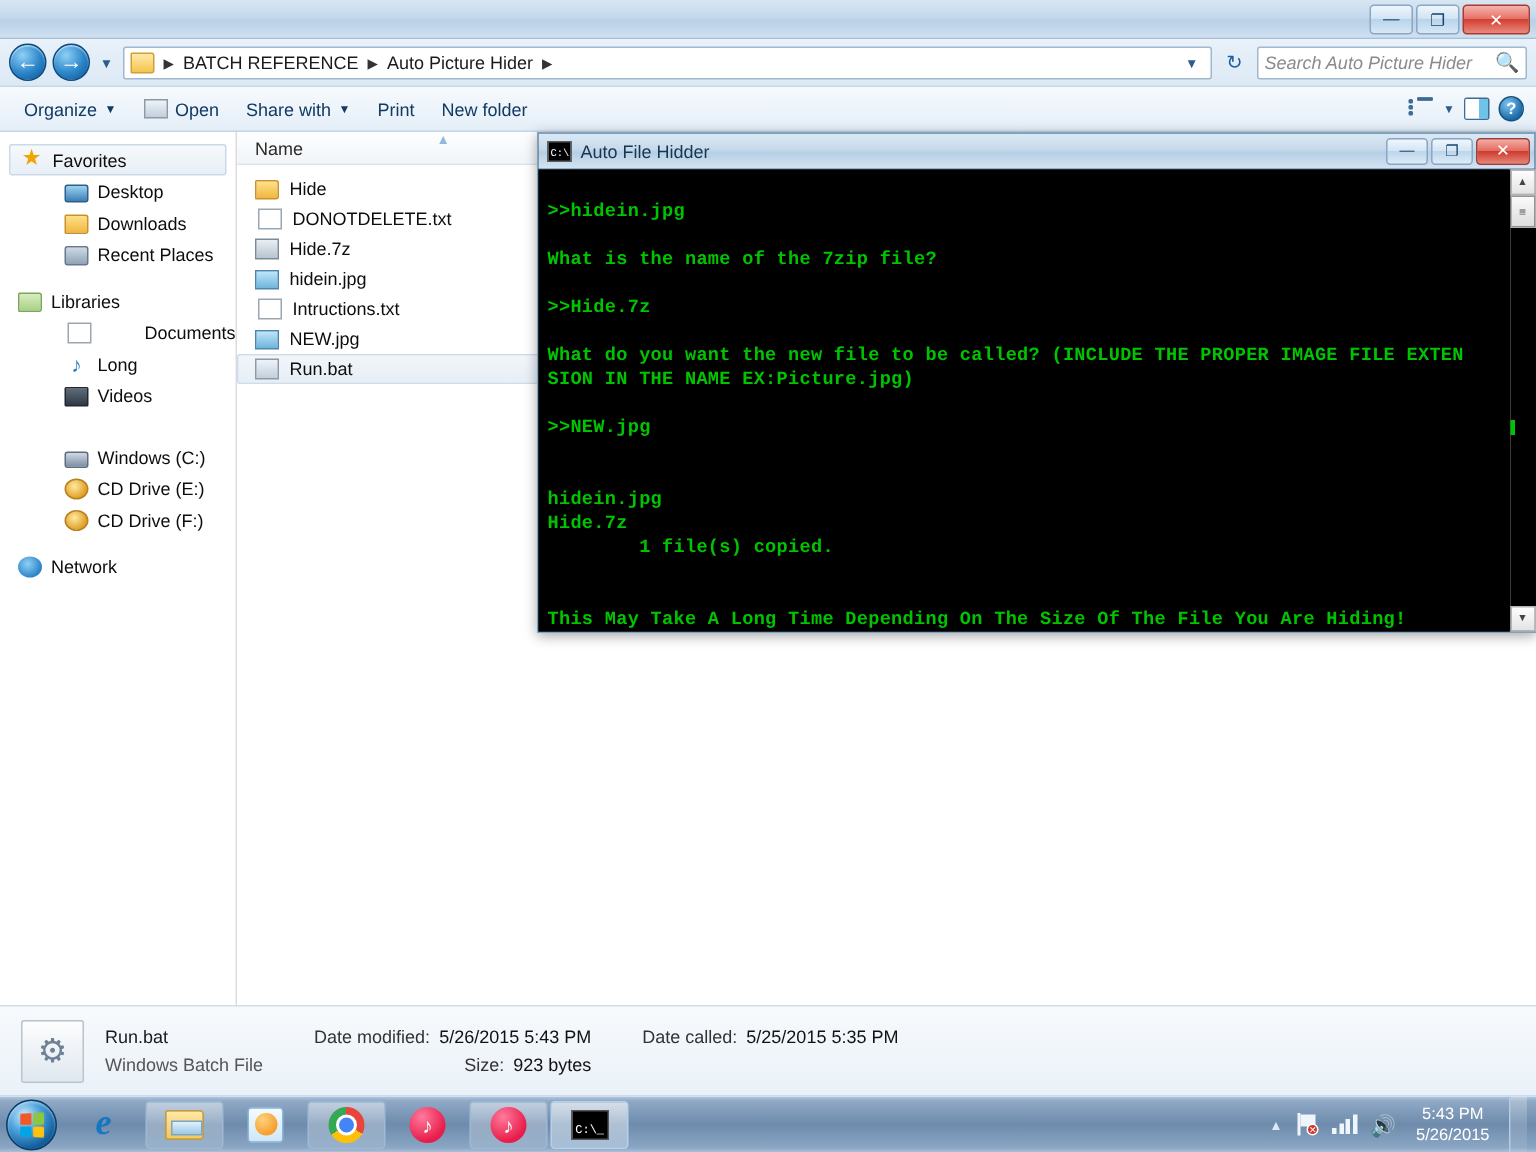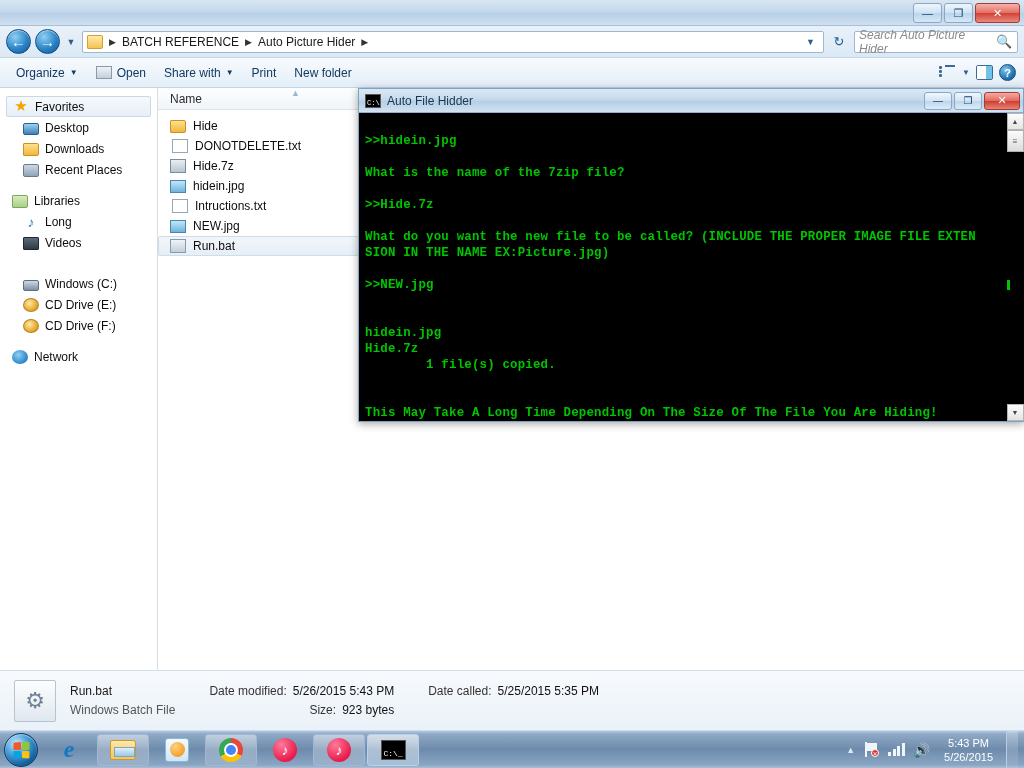--- a/index.html
+++ b/index.html
@@ -69,21 +69,21 @@
     border: 1px solid #d1a037; border-radius: 1px 2px 2px 1px;
   }
   .crumb { padding: 2px 3px; white-space: nowrap; }
   .crumb-sep { color: #333; font-size: 9px; padding: 0 1px; }
   .addr-caret { margin-left: auto; color: #2d5d8e; font-size: 9px; padding: 0 6px; }
   .refresh-btn {
     width: 22px; height: 22px; display: flex; align-items: center; justify-content: center;
     color: #1b5e9e; font-size: 13px;
   }
   .search-box {
-    width: 164px; height: 22px; background: #fff;
+    width: 180px; height: 22px; background: #fff;
     border: 1px solid #a0b8cf; border-radius: 2px;
     display: flex; align-items: center; padding: 0 4px;
     font-size: 12px; font-style: italic; color: #8a8a8a;
   }
   .search-box .mag { margin-left: auto; font-style: normal; color: #2f6fad; font-size: 13px; }
 
   
   .cmd-row {
     height: 30px; display: flex; align-items: center; gap: 2px; padding: 0 8px;
     background: linear-gradient(to bottom, #f6fafd, #e4eef8);
@@ -115,21 +115,21 @@
   
   .body-row { flex: 1; display: flex; min-height: 0; background: #fff; }
   .navpane {
     width: 158px; background: #fff; border-right: 1px solid #d9dde1;
     padding: 8px 0 0 0; font-size: 12px; color: #0d0d0d; overflow: hidden;
   }
   .nav-item {
     height: 21px; display: flex; align-items: center; gap: 6px; padding-left: 12px;
     white-space: nowrap;
   }
-  .nav-item.child { padding-left: 23px; }
+  .nav-item.child { padding-left: 43px; }
   .nav-item.selected {
     background: linear-gradient(to bottom, #f6f9fc, #e8eff7);
     border: 1px solid #cbd9e6; border-radius: 2px; margin: 0 6px 0 6px;
     padding-left: 6px; height: 21px;
   }
   .nav-gap { height: 10px; }
   .nico { width: 16px; height: 16px; flex: 0 0 16px; position: relative; }
 
   
   .nico.star { color: #f0a500; font-size: 15px; line-height: 14px; text-align: center; }
@@ -402,20 +402,24 @@
         <div class="nav-item child">
           <span class="nico recent"></span>
           <span>Recent Places</span>
         </div>
 
         <div class="nav-gap"></div>
 
         <div class="nav-item">
           <span class="nico libs"></span>
           <span>Libraries</span>
+        </div>
+        <div class="nav-item child">
+          <span class="nico doc"></span>
+          <span>Documents</span>
         </div>
         <div class="nav-item child">
           <span class="nico music">♪</span>
           <span>Long</span>
         </div>
         <div class="nav-item child">
           <span class="nico video"></span>
           <span>Videos</span>
         </div>
 

